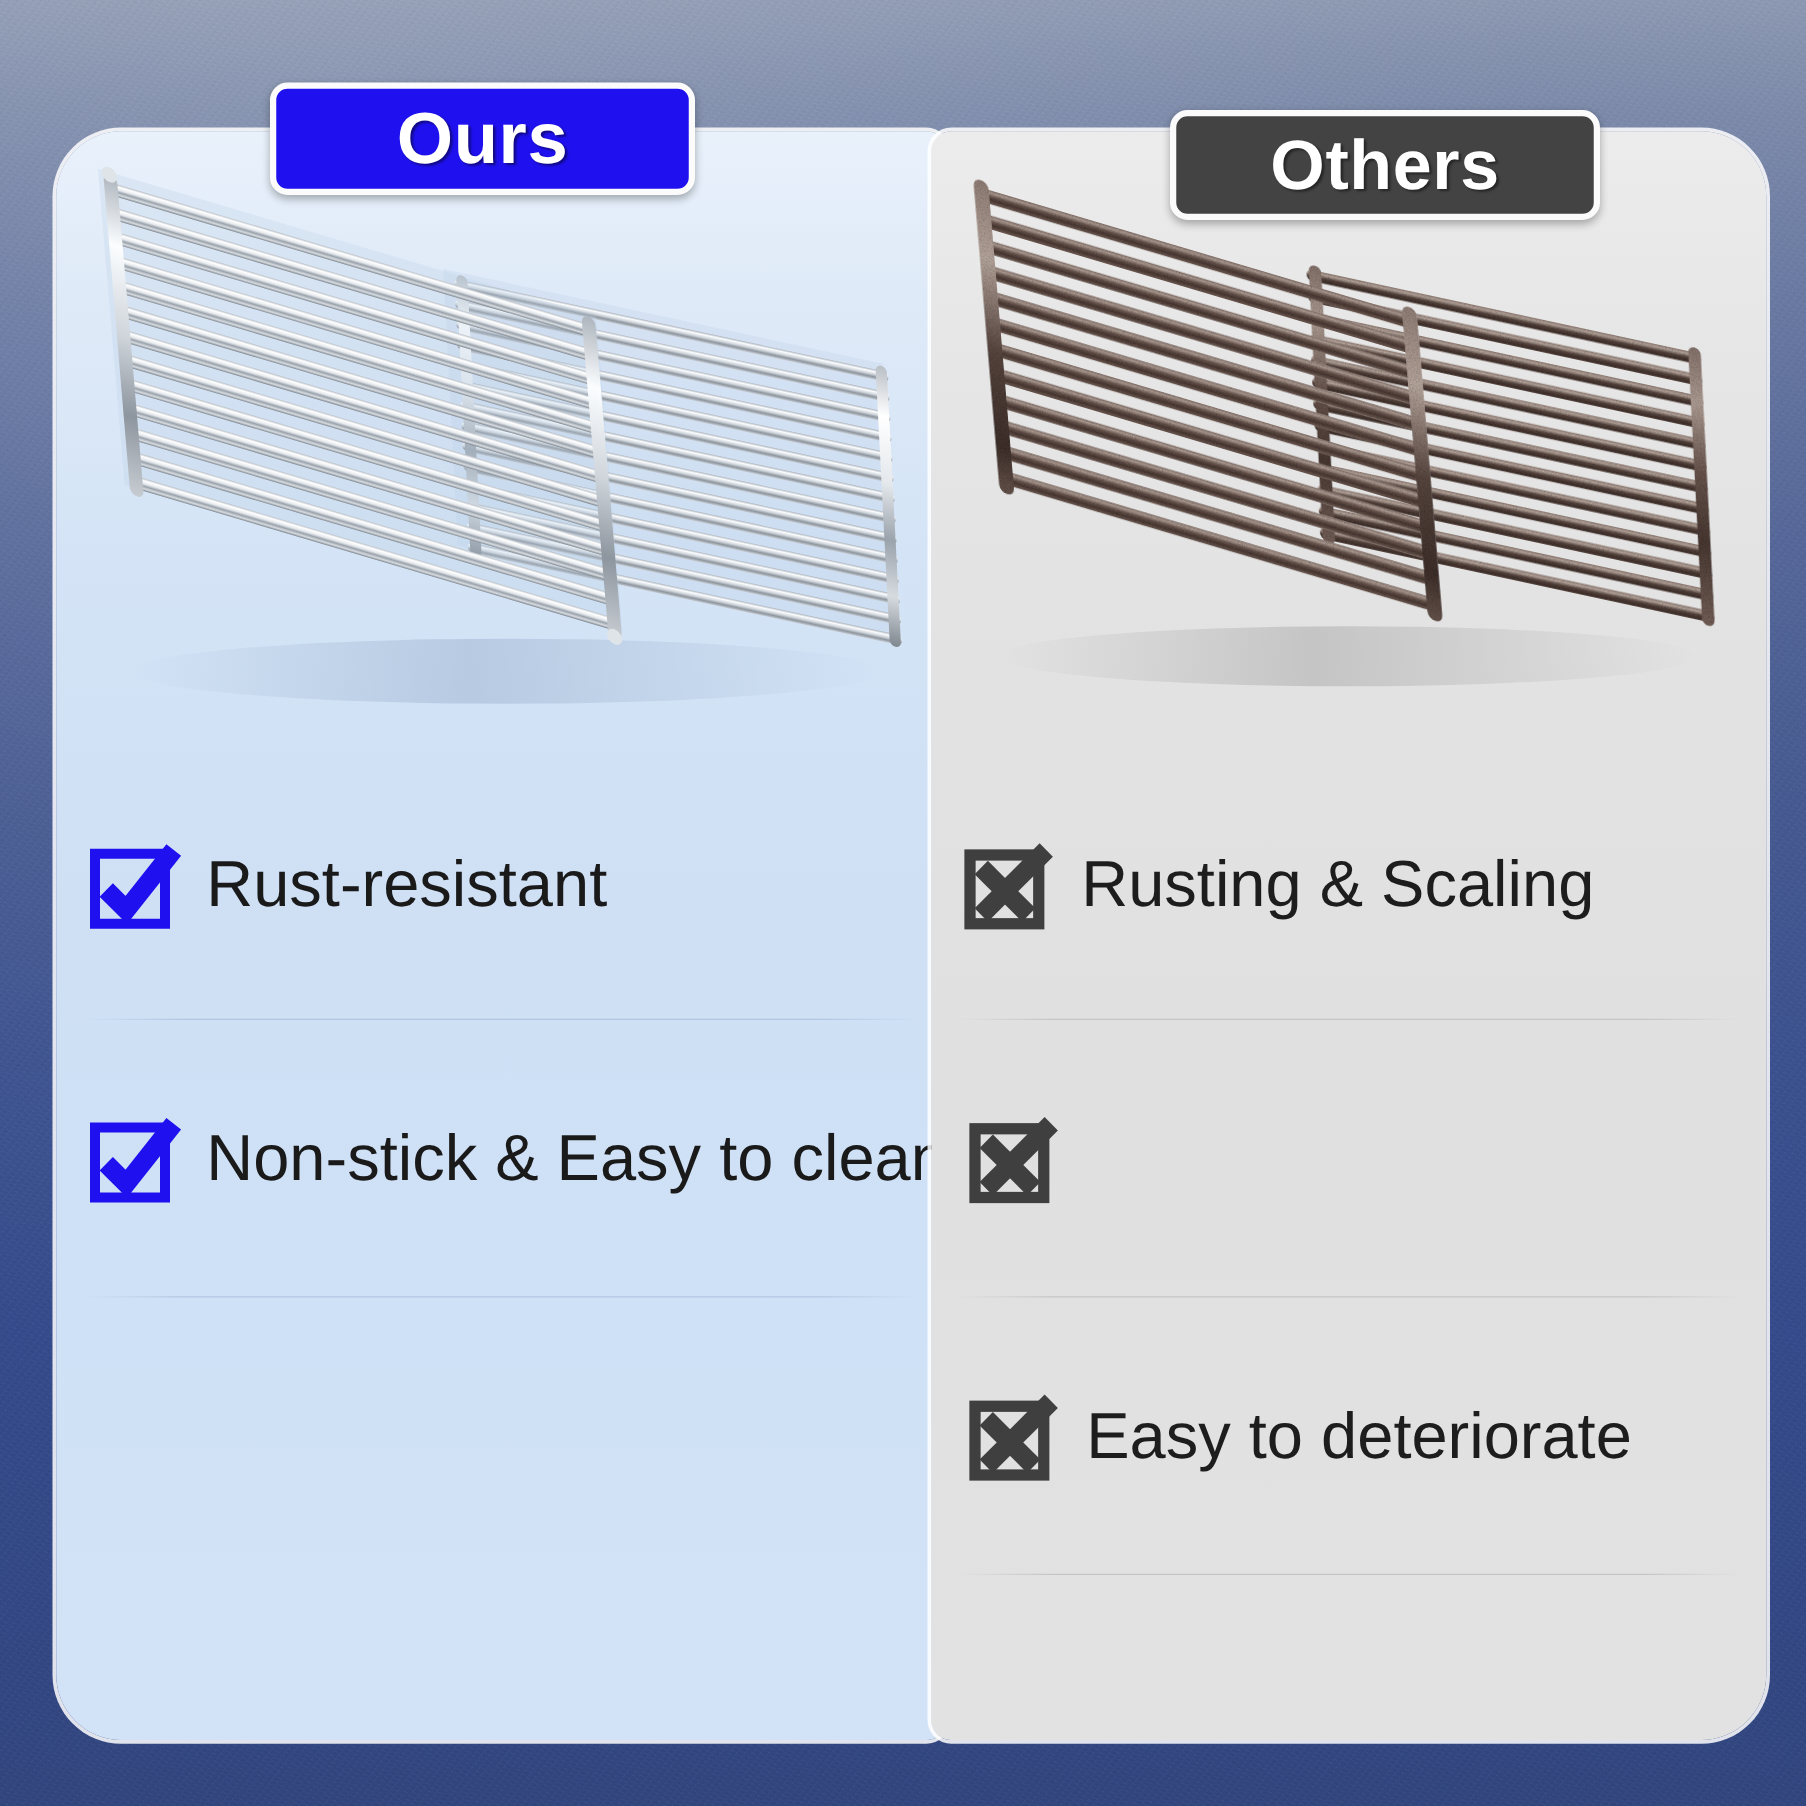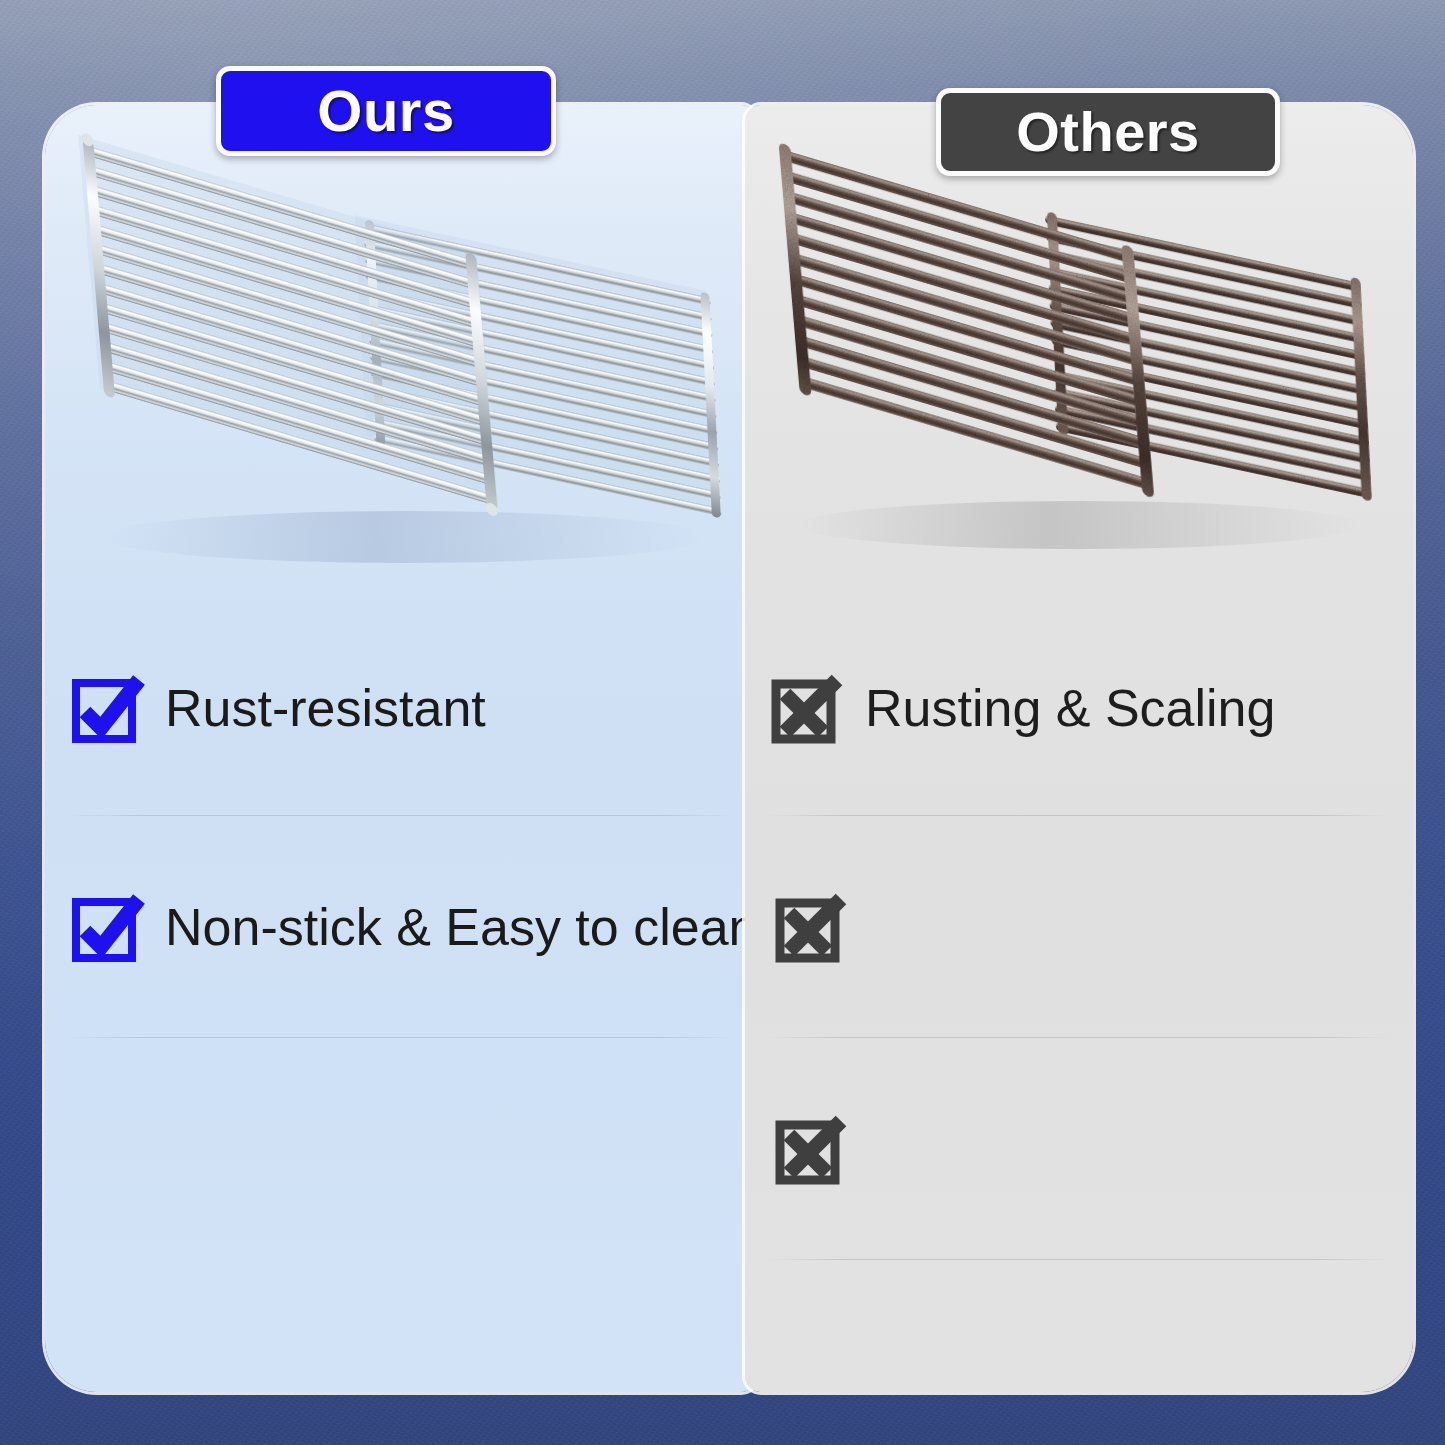--- a/index.html
+++ b/index.html
@@ -401,20 +401,21 @@
         </div>
 
         <div class="feature-row">
           <span class="mark">
             <svg viewBox="0 0 72 72" aria-hidden="true">
               <rect x="5" y="12" width="55" height="55" fill="none" stroke="#3f3f3f" stroke-width="9"></rect>
               <path d="M14 22 L52 60" fill="none" stroke="#3f3f3f" stroke-width="15" stroke-linecap="butt"></path>
               <path d="M14 60 L66 8" fill="none" stroke="#3f3f3f" stroke-width="15" stroke-linecap="butt"></path>
             </svg>
           </span>
+          <span class="feature-label">Easy to deteriorate</span>
         </div>
 
       </div>
     </div>
   </div>
 
   <div class="badge" id="badge-ours">
     <span>Ours</span>
   </div>
 

